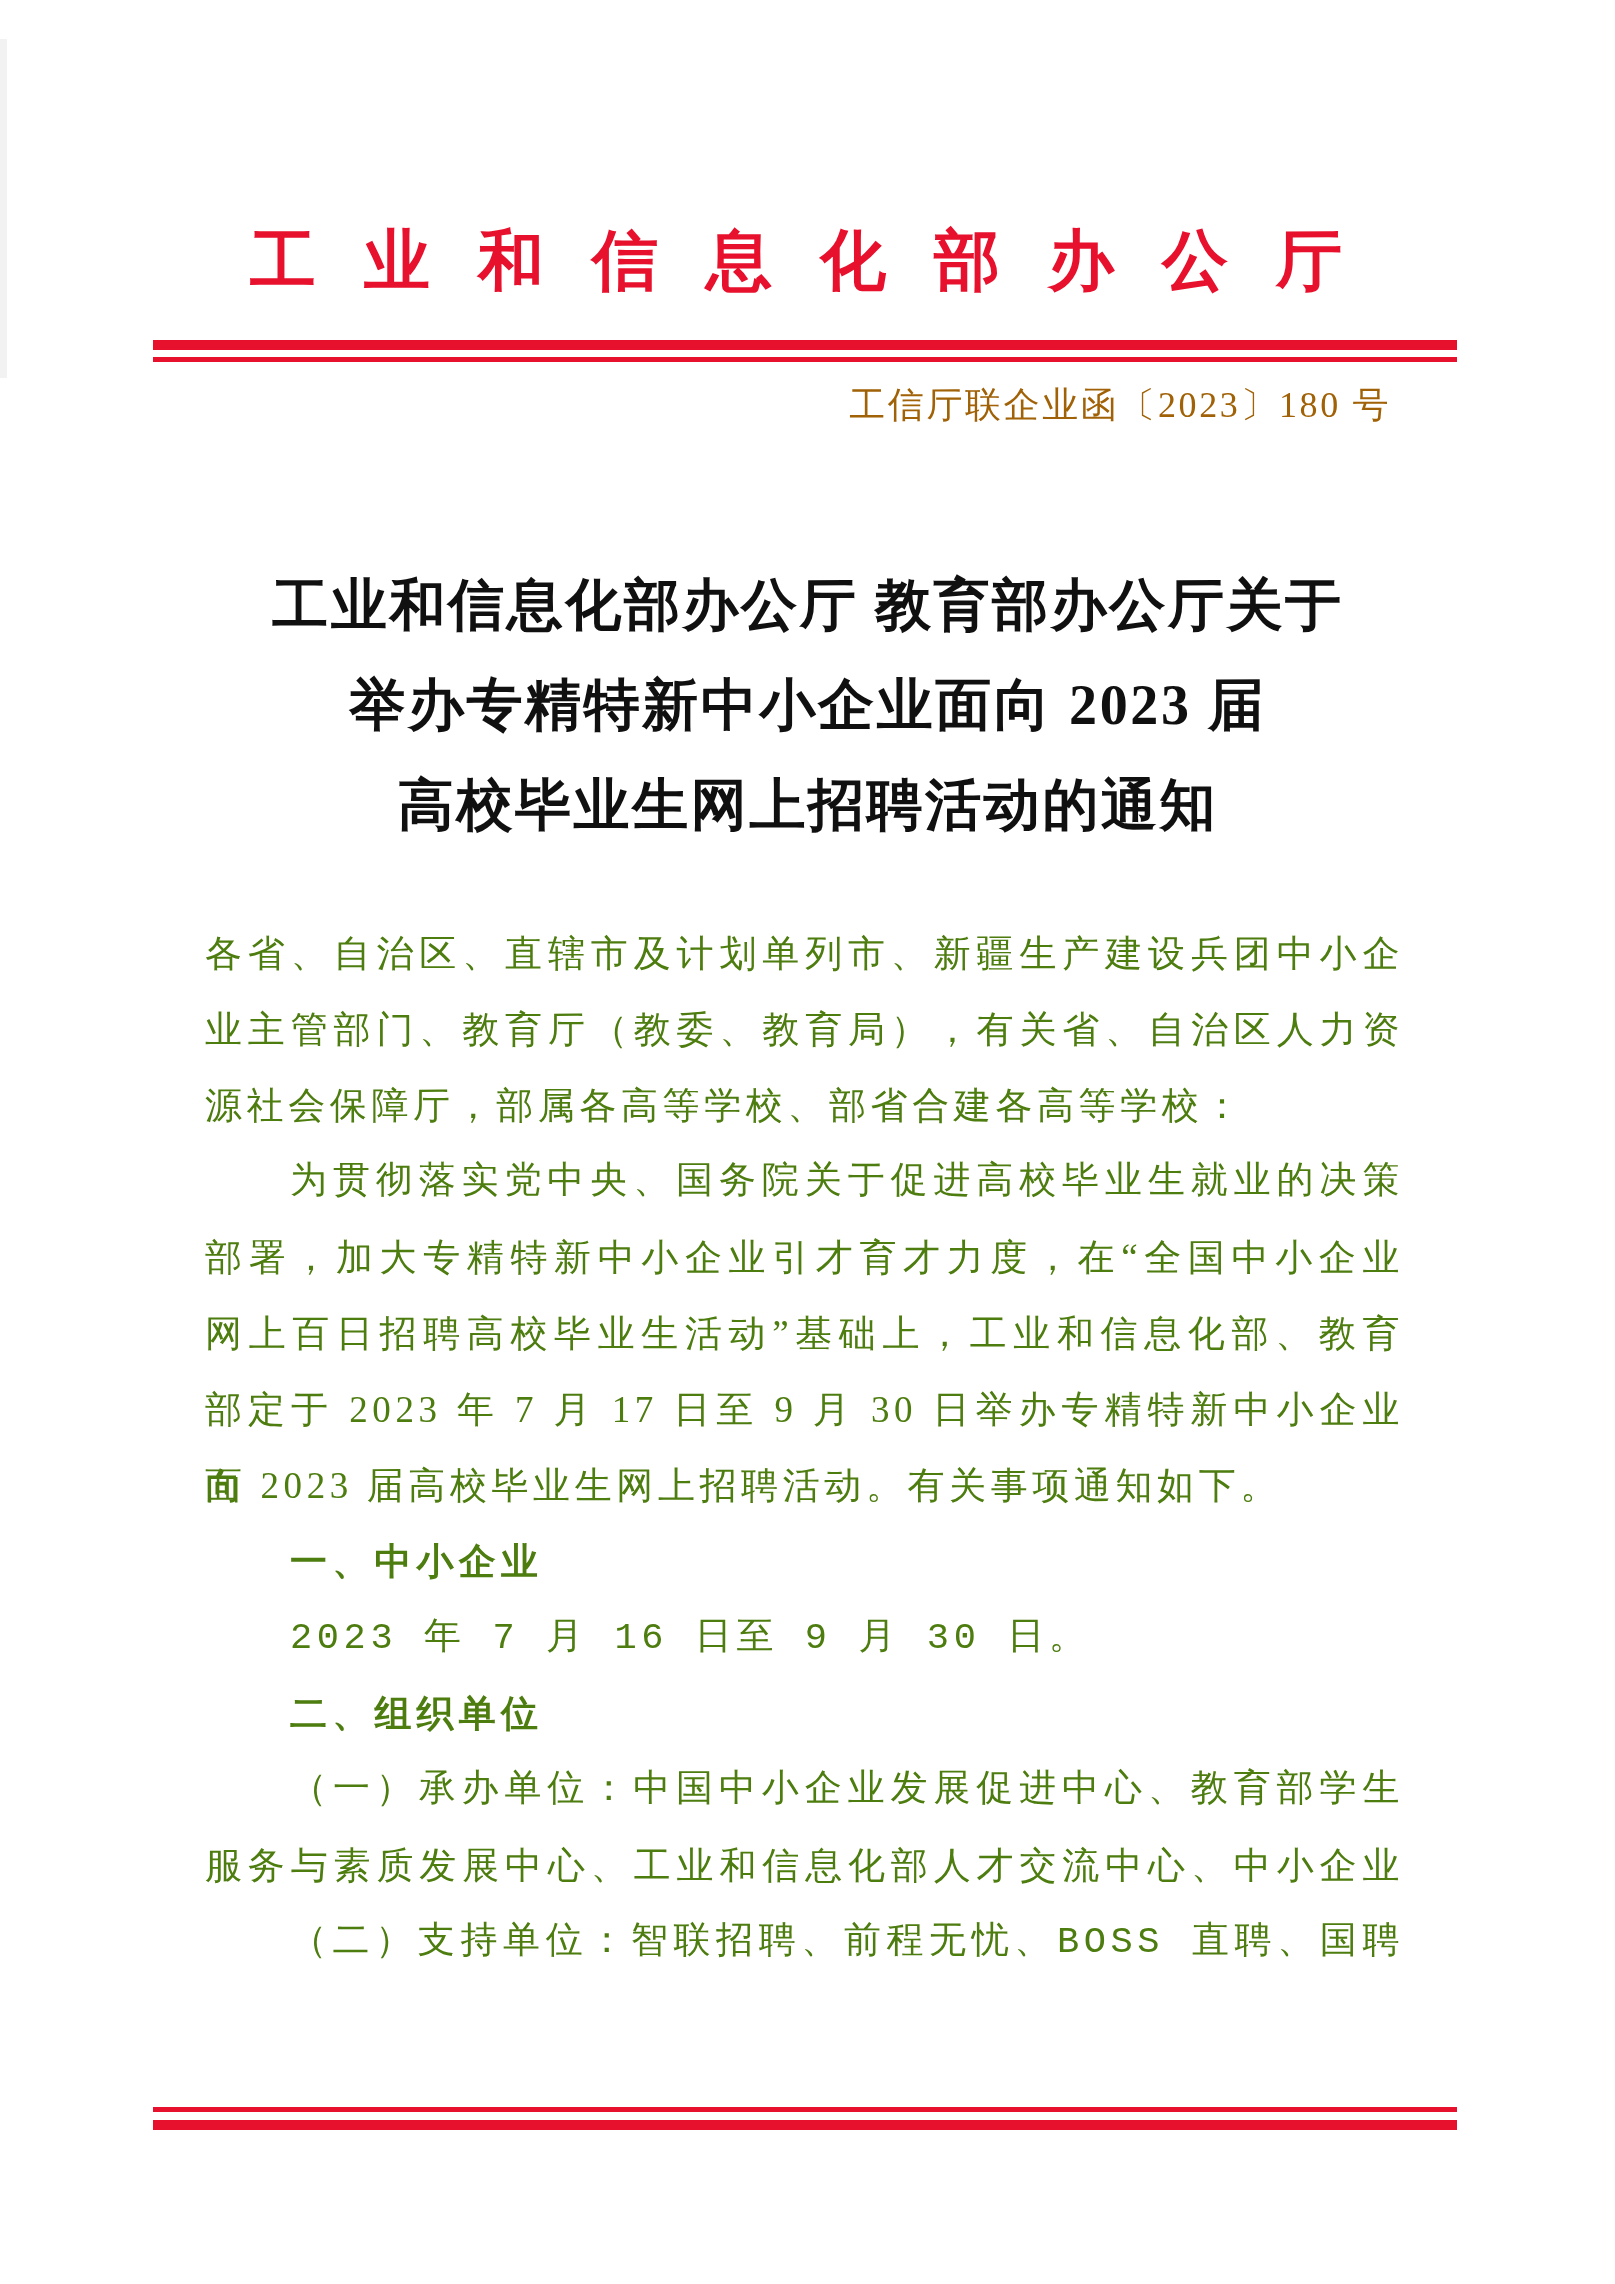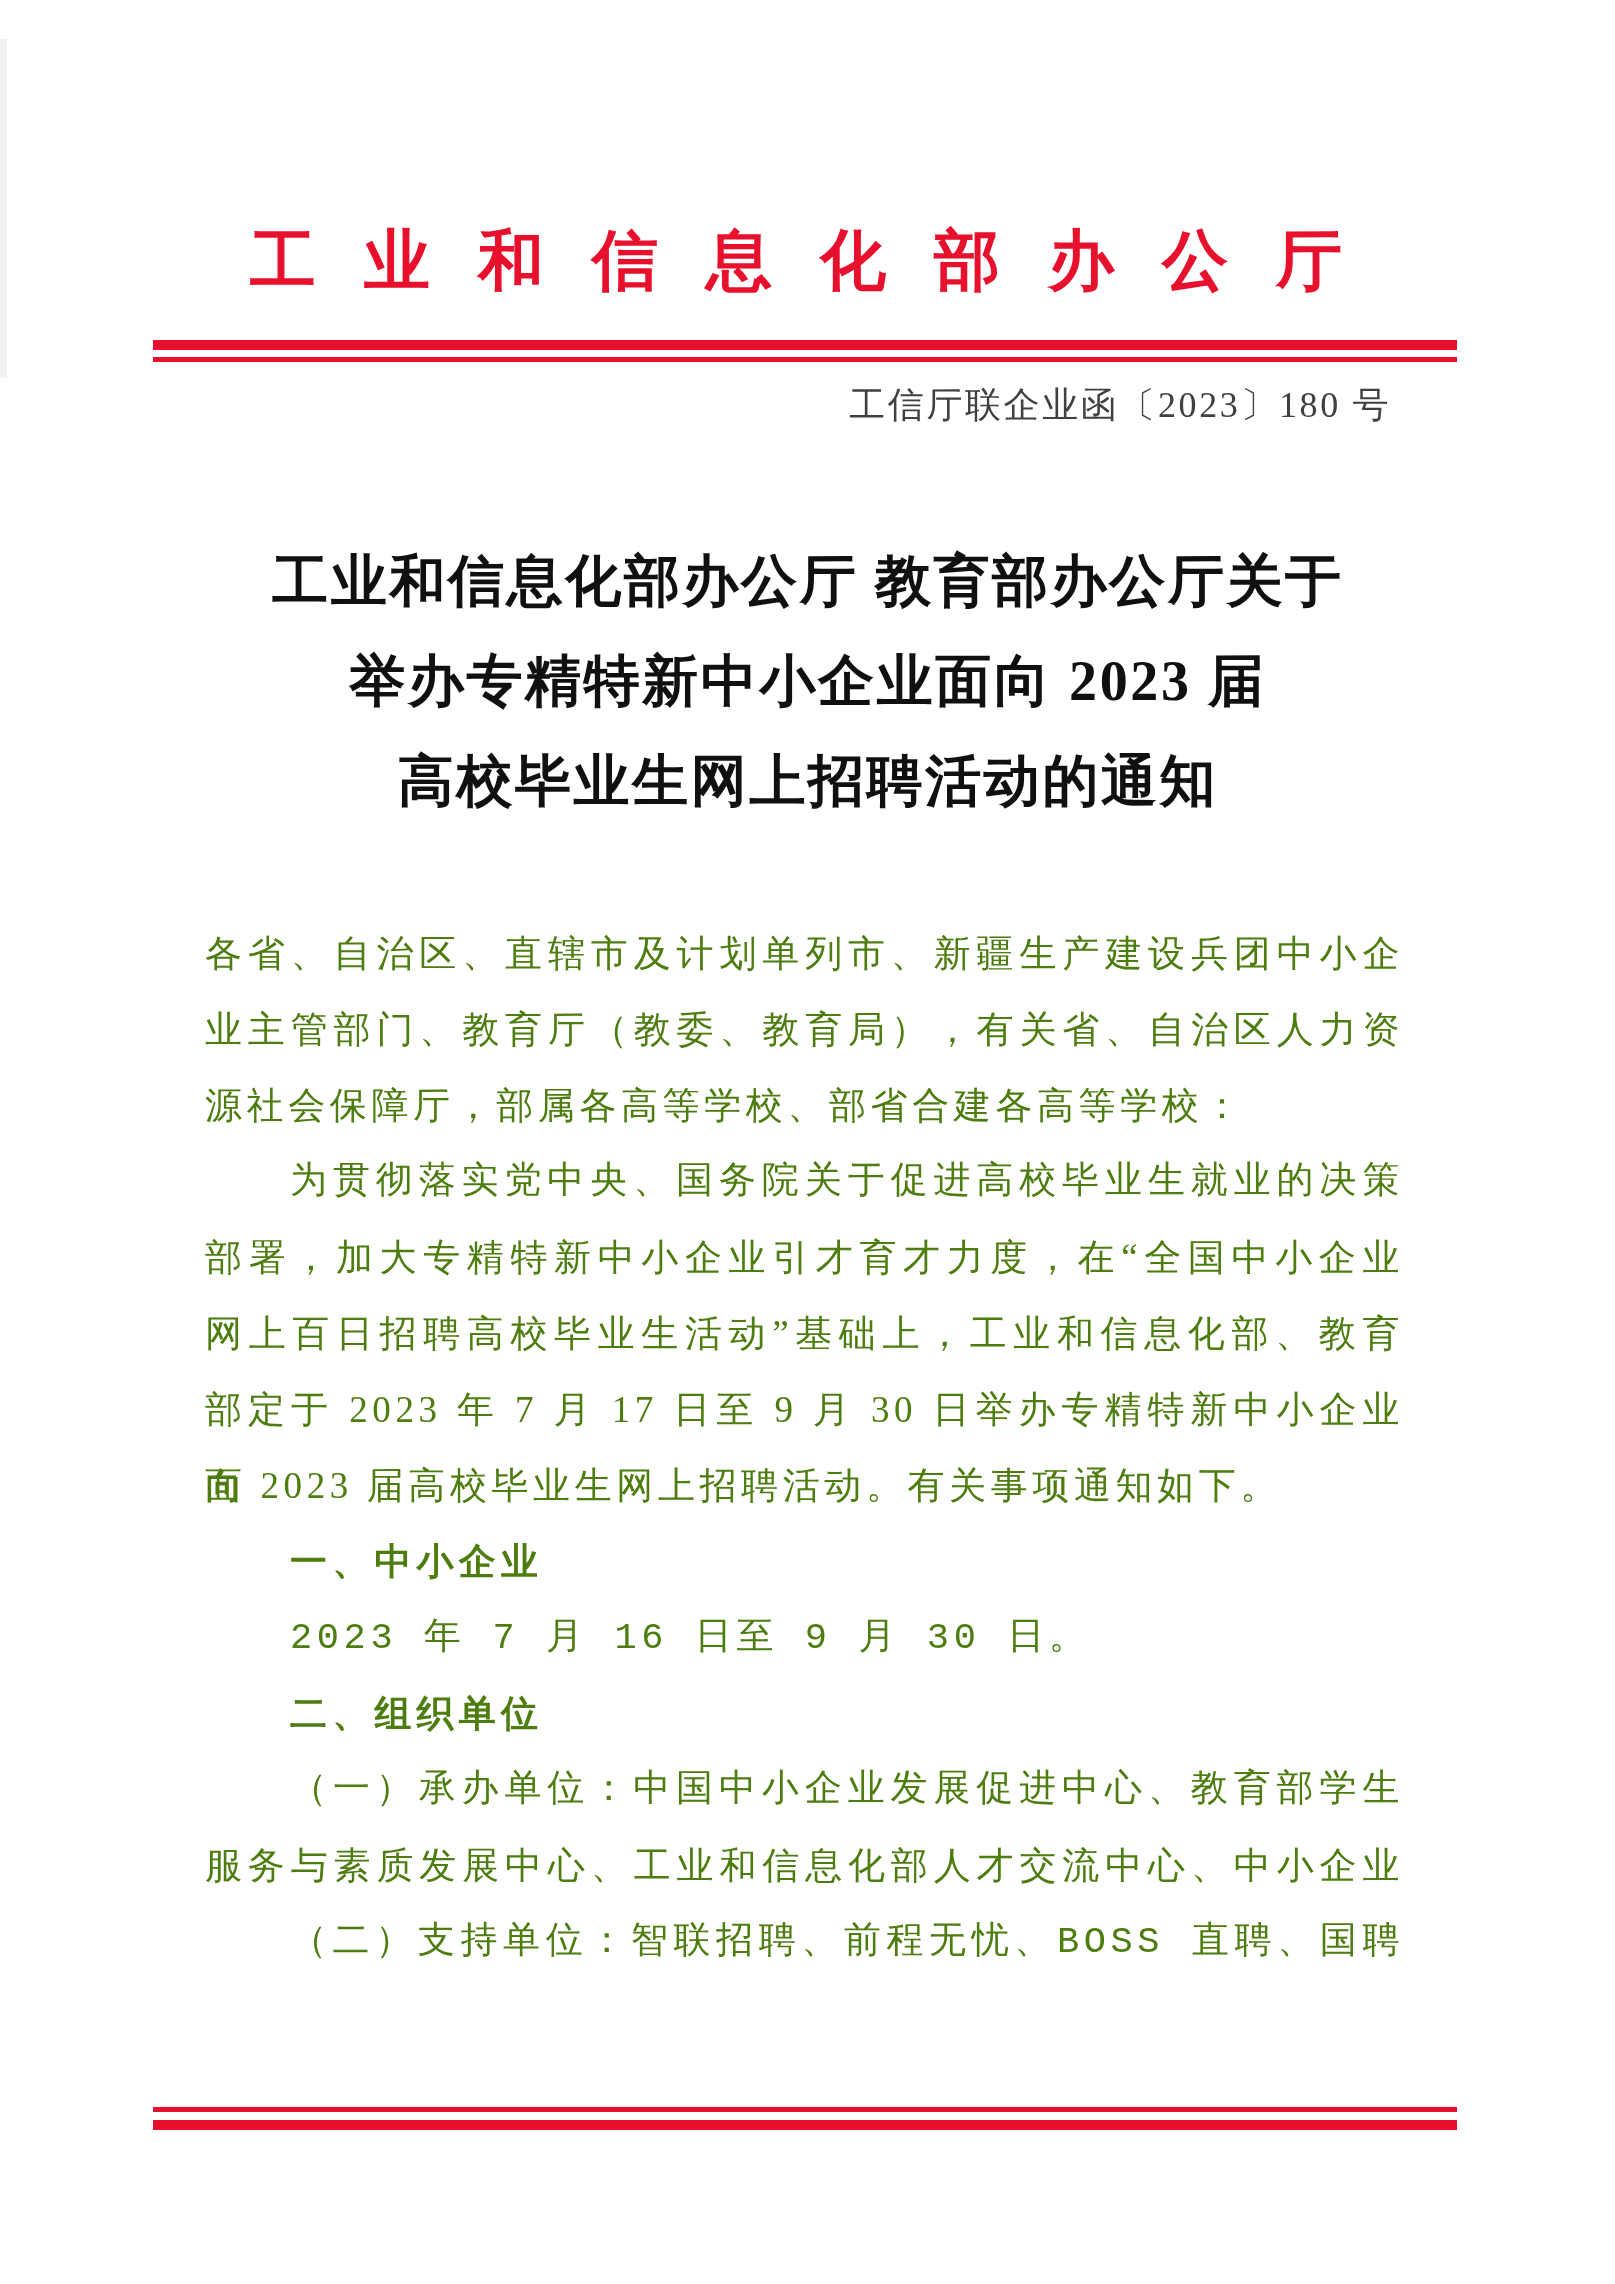--- a/index.html
+++ b/index.html
@@ -34,26 +34,26 @@
   .rule-top-thick { top: 340px; height: 10.4px; }
   .rule-top-thin  { top: 357px; height: 5.2px; }
   .rule-bottom-thin  { top: 2107px; height: 5.2px; }
   .rule-bottom-thick { top: 2120px; height: 10.4px; }
   .doc-number {
     position: absolute;
     top: 381px;
     right: 225px;
     font-size: 36px;
     letter-spacing: 2.6px;
-    color: #404040;
+    color: #a16207;
     white-space: nowrap;
   }
   .doc-title {
     position: absolute;
-    top: 531px;
+    top: 555px;
     left: 0;
     width: 100%;
     text-align: center;
     font-weight: bold;
     font-size: 56px;
     line-height: 100px;
     letter-spacing: 2.6px;
     color: #101010;
   }
   .doc-title .t-line { height: 100px; white-space: nowrap; }

